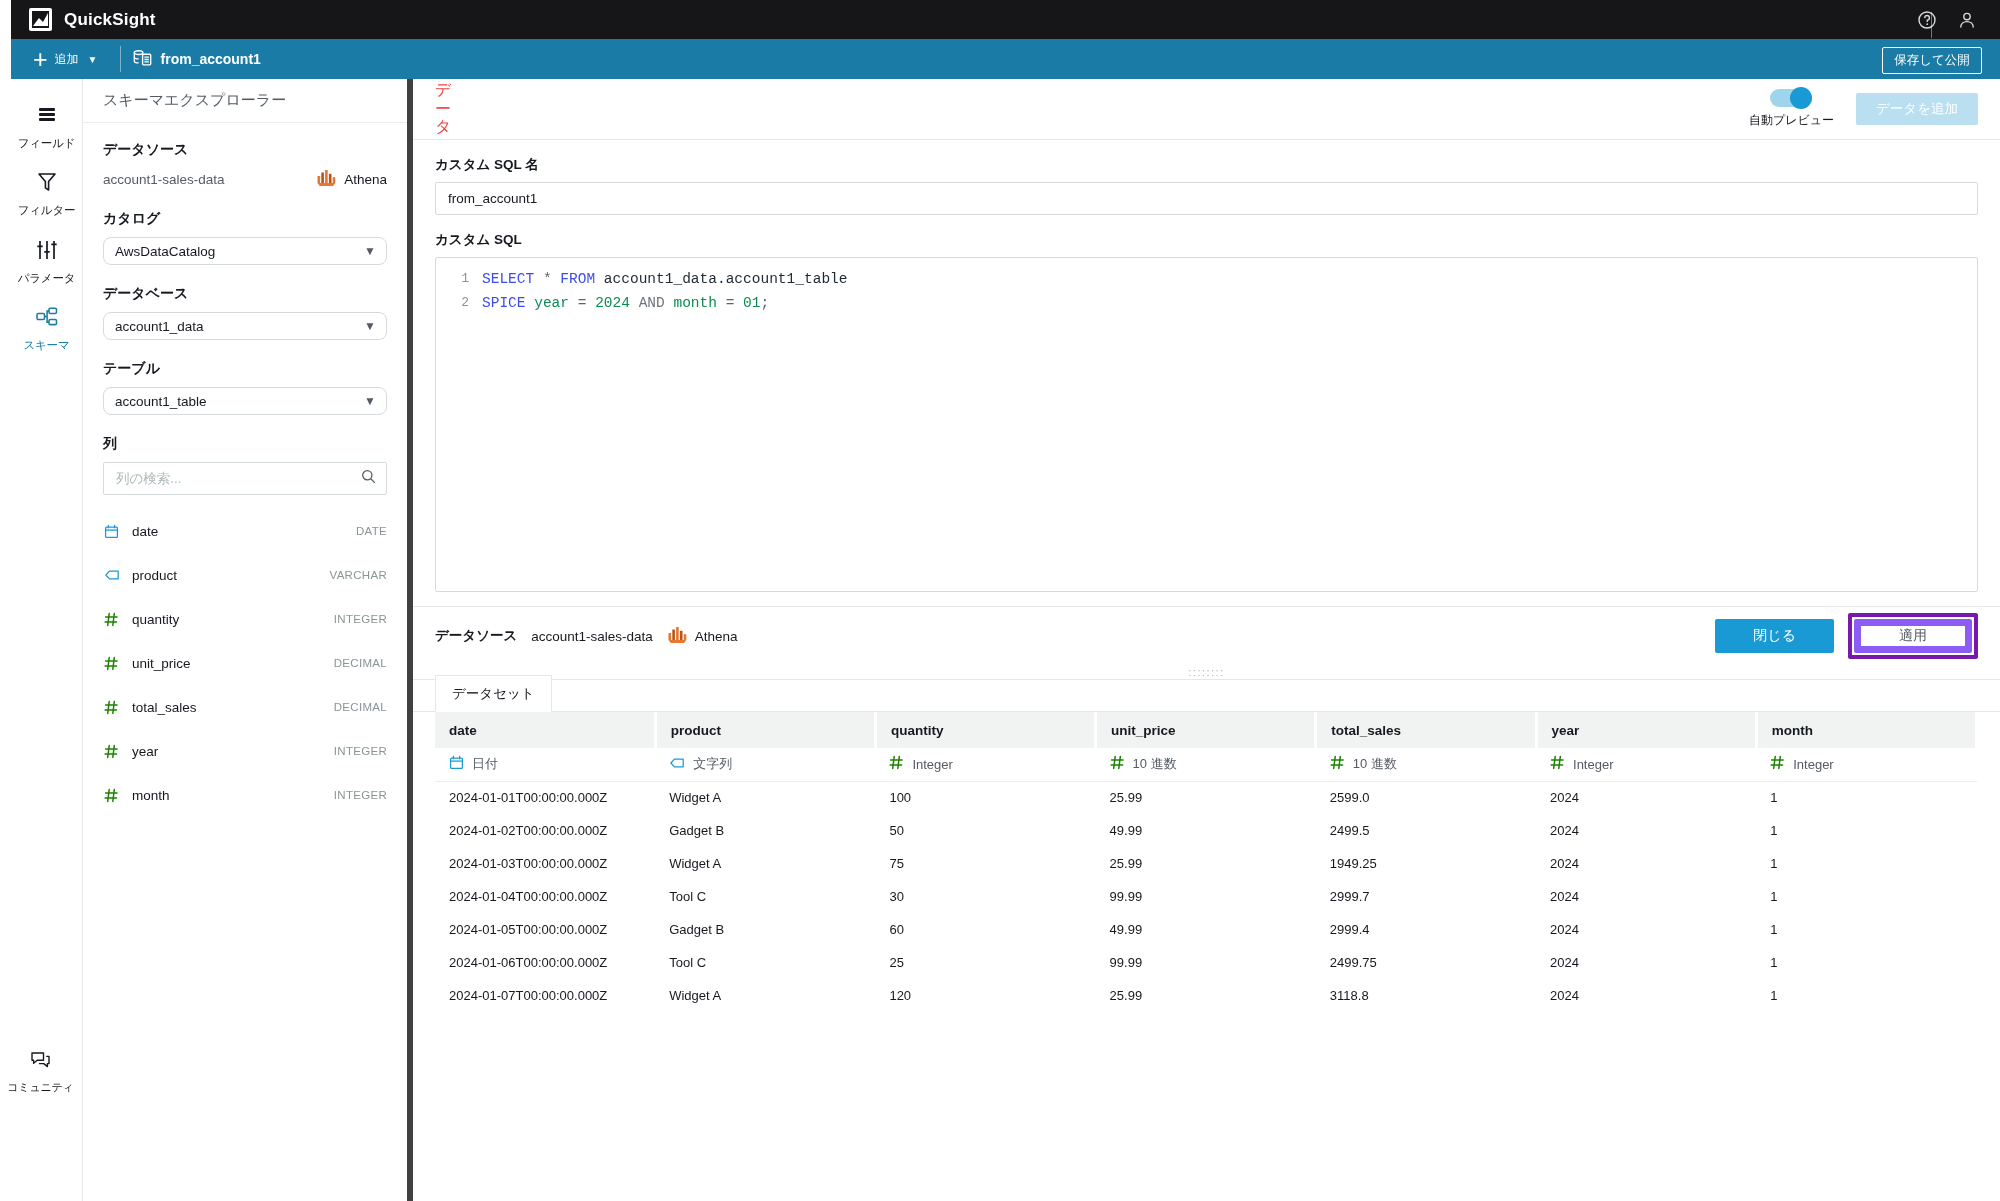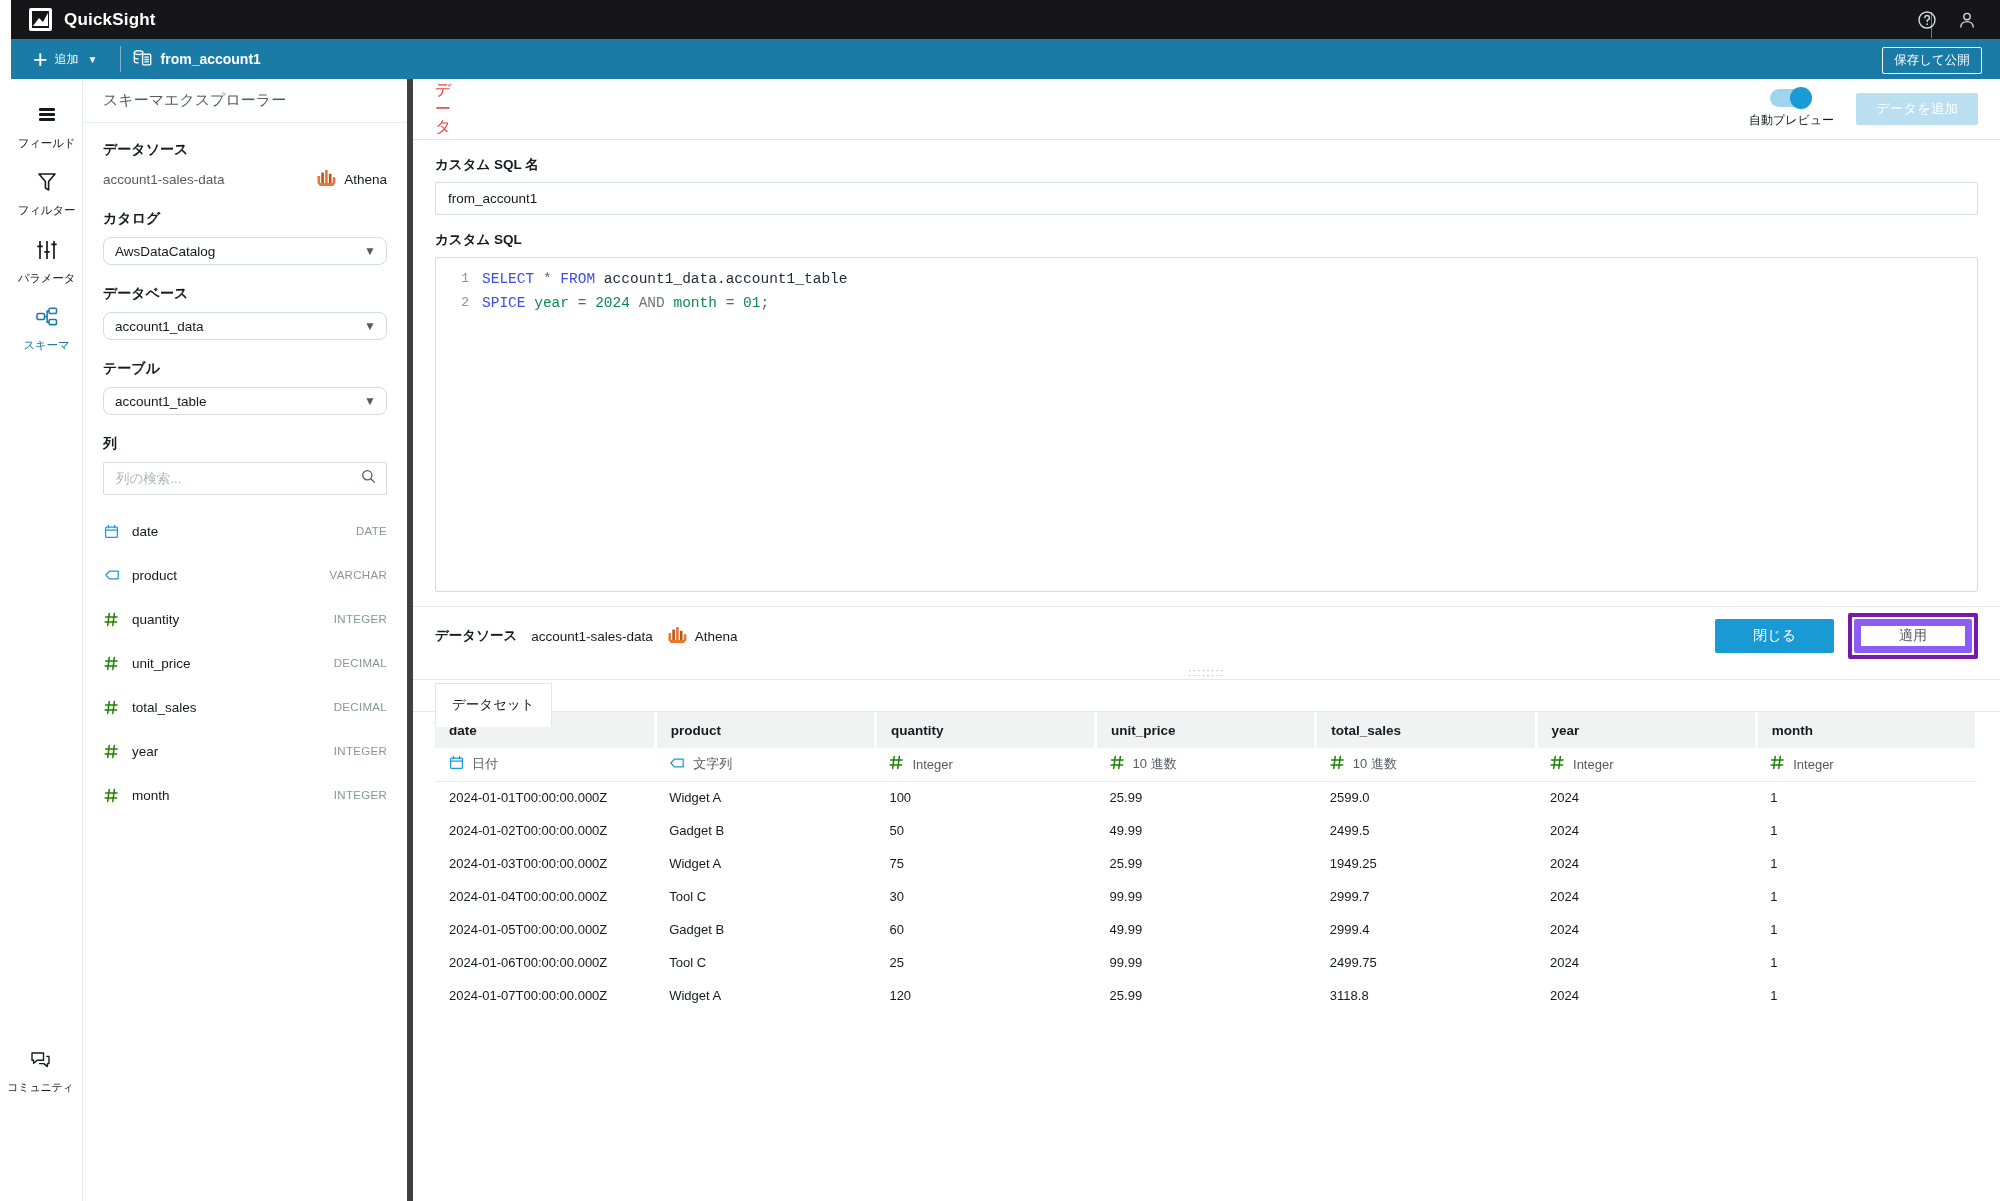--- a/index.html
+++ b/index.html
@@ -182,23 +182,23 @@
   }
 
   
   .drag-handle { height: 14px; display: flex; align-items: center; justify-content: center; background: #fff; }
   .drag-dots { letter-spacing: 1.5px; color: #aab7b8; font-size: 11px; line-height: 1; }
 
   
   .preview { flex: 1; display: flex; flex-direction: column; min-height: 0; border-top: 1px solid #e4e6e8; }
   .tabs { display: flex; align-items: flex-end; height: 32px; padding: 0 22px; border-bottom: 1px solid #e4e6e8; background: #fff; }
   .tab {
-    height: 44px; display: flex; align-items: center; padding: 0 16px; font-size: 13.5px;
+    height: 37px; display: flex; align-items: center; padding: 0 16px; font-size: 13.5px;
     color: #16191f; border: 1px solid #e4e6e8; border-bottom: 1px solid #fff;
-    background: #fff; cursor: pointer; position: relative; top: 16px;
+    background: #fff; cursor: pointer; position: relative; top: 1px;
   }
   .tbl-wrap { flex: 1; overflow: hidden; padding: 0 22px; }
   table.preview-table { width: 100%; border-collapse: collapse; table-layout: fixed; }
   table.preview-table th {
     text-align: left; font-size: 13.5px; font-weight: bold; color: #16191f;
     background: #f1f3f3; height: 36px; padding: 0 14px; border-right: 3px solid #fff;
   }
   table.preview-table td.type-cell {
     height: 33px; padding: 0 14px; font-size: 13px; color: #545b64;
     border-bottom: 1px solid #eaeded;

